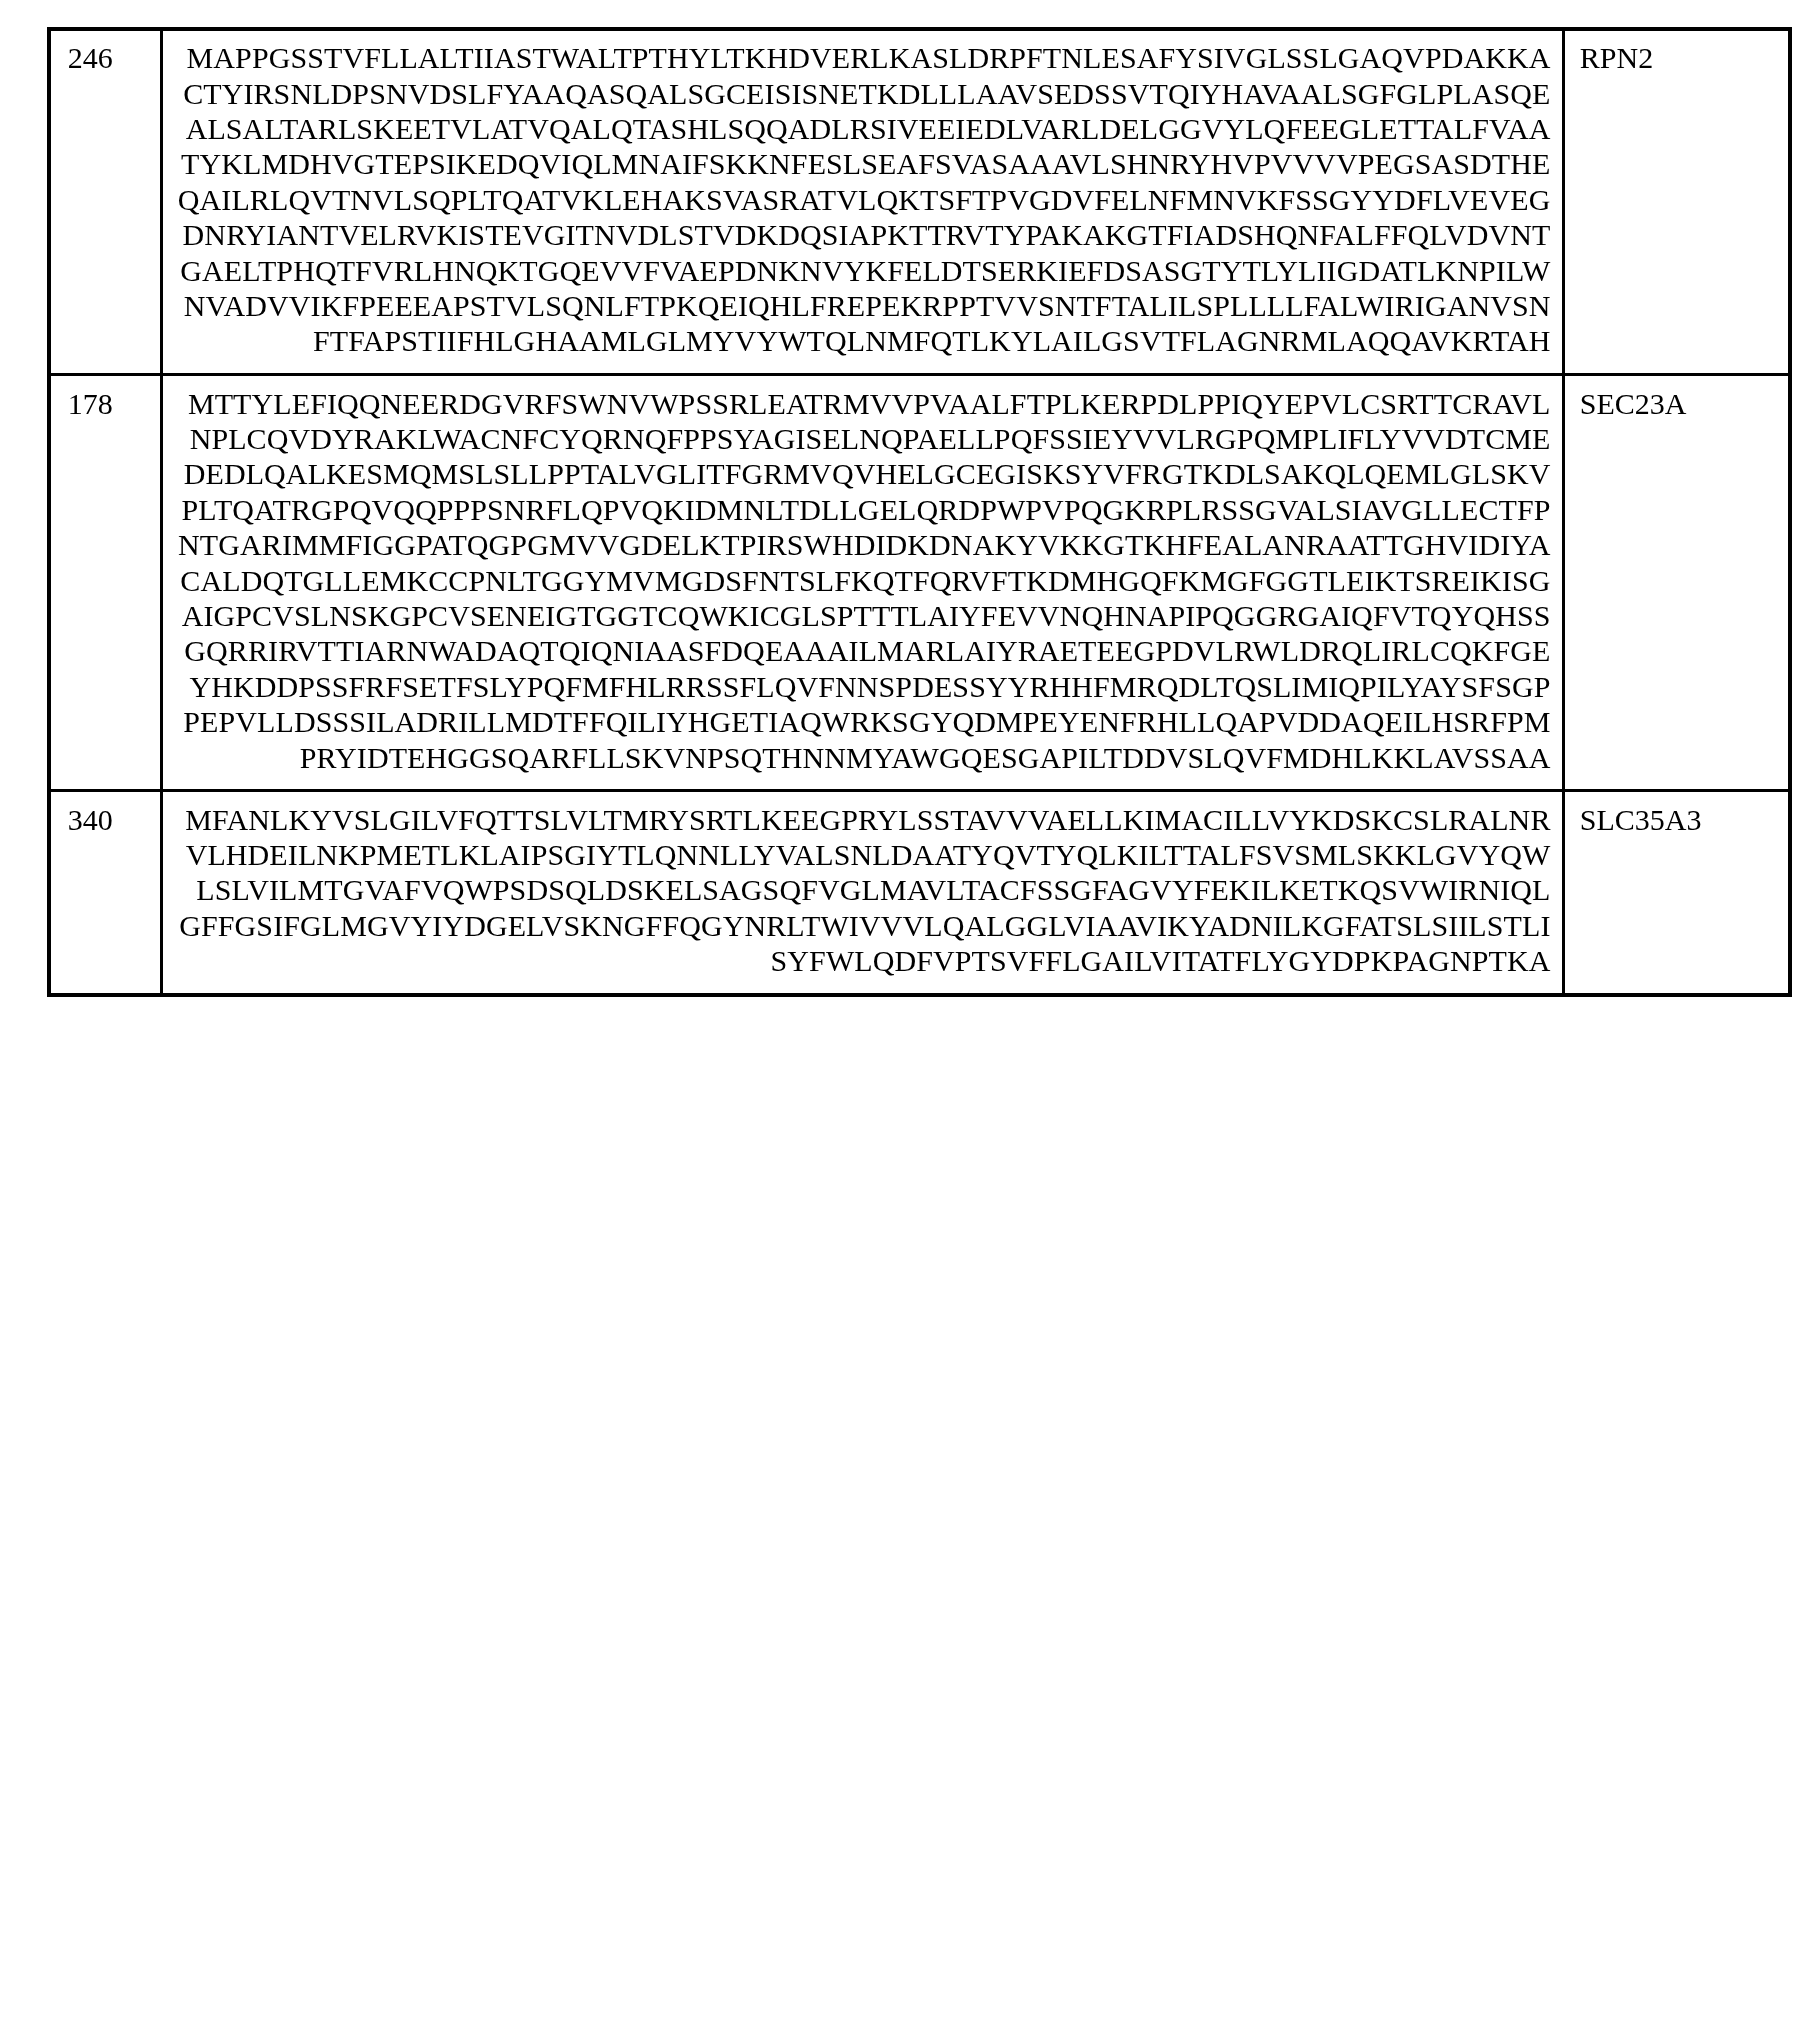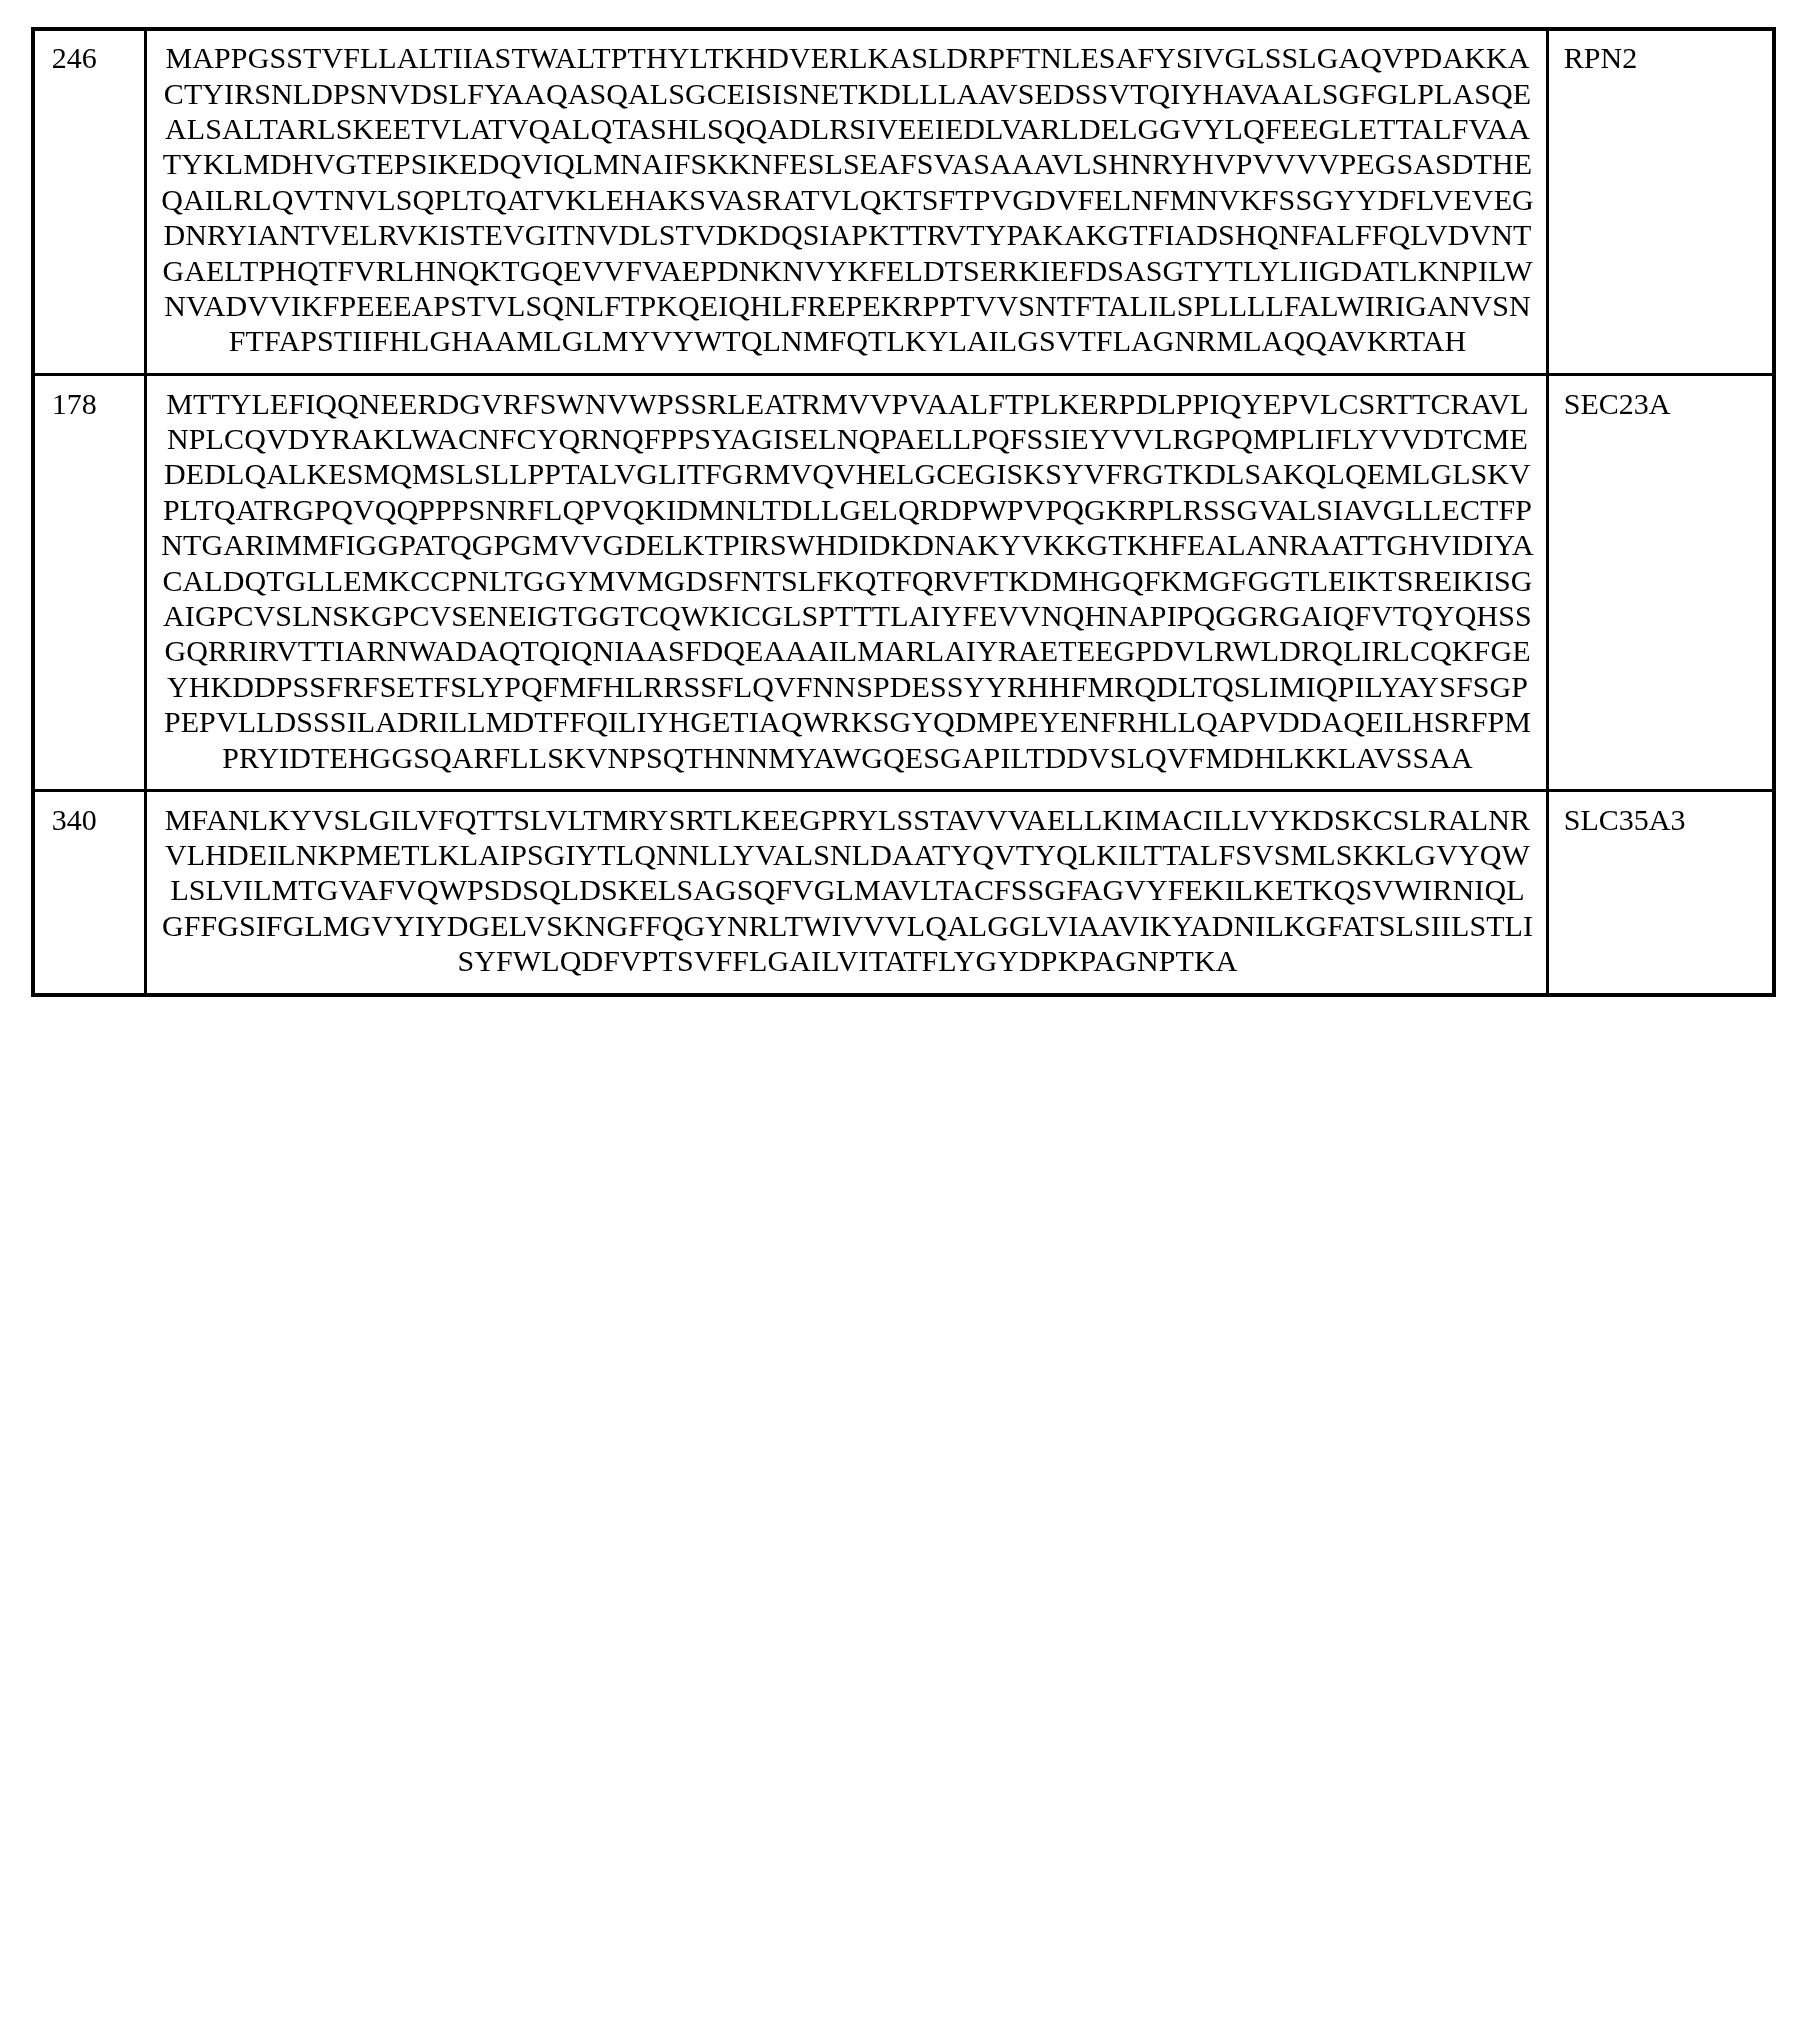--- a/index.html
+++ b/index.html
@@ -15,20 +15,21 @@
   .page {
     width: 1802px;
     box-sizing: border-box;
     padding: 26.5px 31px 28px 31px;
   }
   table.seq-table {
     border-collapse: collapse;
     width: 1740px;
     table-layout: fixed;
     border: 4.2px solid #000;
+    margin-left: 16px;
   }
   table.seq-table td {
     border: 3.5px solid #000;
     vertical-align: top;
     padding: 9.8px 11px 14px 14px;
   }
   col.c-num { width: 112px; }
   col.c-seq { width: 1402px; }
   col.c-gene { width: 227px; }
 
@@ -36,21 +37,21 @@
     font-size: 30px;
     line-height: 1.18;
     padding-left: 16.7px !important;
   }
   .seq-cell {
     font-size: 30px;
     line-height: 1.18;
     letter-spacing: 0.1px;
     word-break: break-all;
     overflow-wrap: anywhere;
-    text-align: center;
+    text-align: right;
   }
   .gene-cell {
     font-size: 30px;
     line-height: 1.18;
     padding-left: 15.3px !important;
   }
   .seq-text {
     display: block;
   }
 </style>

